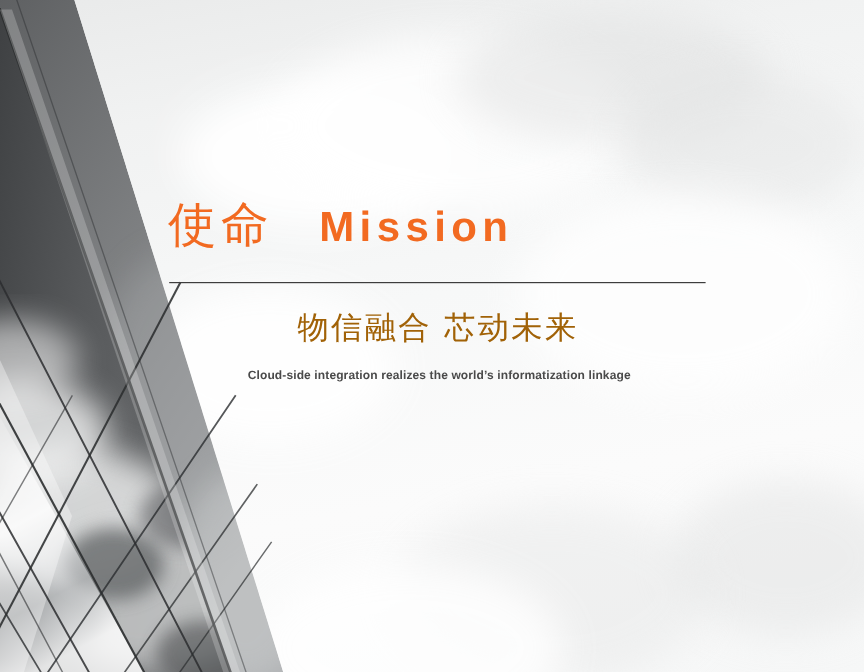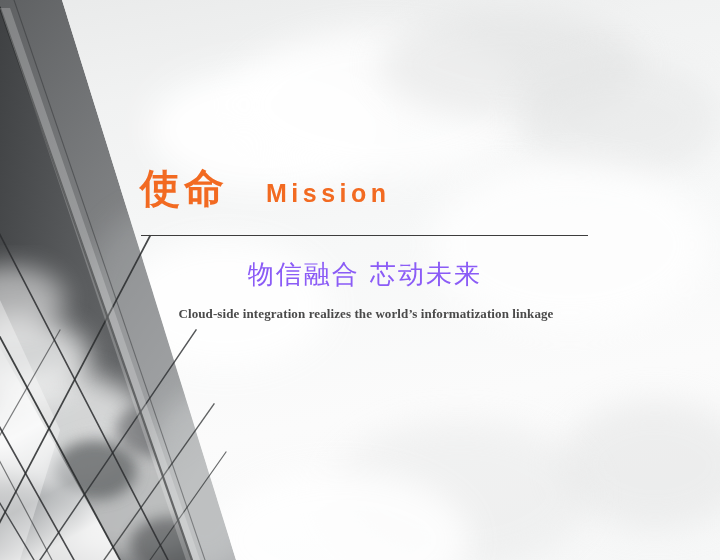--- a/index.html
+++ b/index.html
@@ -46,28 +46,28 @@
 
   .title-row{
     position:absolute;
     left:140px;top:168px;width:450px;
     display:flex;align-items:baseline;
     white-space:nowrap;
   }
   .title-cn{
     font-family:"DejaVu Sans","Liberation Sans",sans-serif;
     font-size:40px;
-    font-weight:700;
+    font-weight:400;
     color:#f26a21;
     letter-spacing:4px;
     line-height:1;
   }
   .title-en{
     font-family:"Liberation Sans","DejaVu Sans",sans-serif;
-    font-size:25px;
+    font-size:35px;
     font-weight:bold;
     color:#f26a21;
     letter-spacing:4.5px;
     line-height:1;
     margin-left:38px;
   }
 
   .divider{
     position:absolute;
     left:141px;top:235px;
@@ -75,33 +75,33 @@
     border-top:1.6px solid #3d3d3d;
   }
 
   .subtitle{
     position:absolute;
     left:140px;top:258px;width:450px;
     text-align:center;
     font-family:"DejaVu Sans","Liberation Sans",sans-serif;
     font-size:26px;
     font-weight:400;
-    color:#8b5cf6;
+    color:#a16207;
     letter-spacing:2px;
     line-height:1.25;
   }
 
   .tagline{
     position:absolute;
     left:60px;top:303px;width:612px;
     text-align:center;
   }
   .tagline .line{
-    font-family:Liberation Serif, serif;
-    font-size:13px;
+    font-family:Liberation Sans, sans-serif;
+    font-size:10px;
     font-weight:bold;
     color:#4a4a4a;
     letter-spacing:0.1px;
     line-height:22px;
     white-space:nowrap;
   }
 </style>
 </head>
 <body>
 

